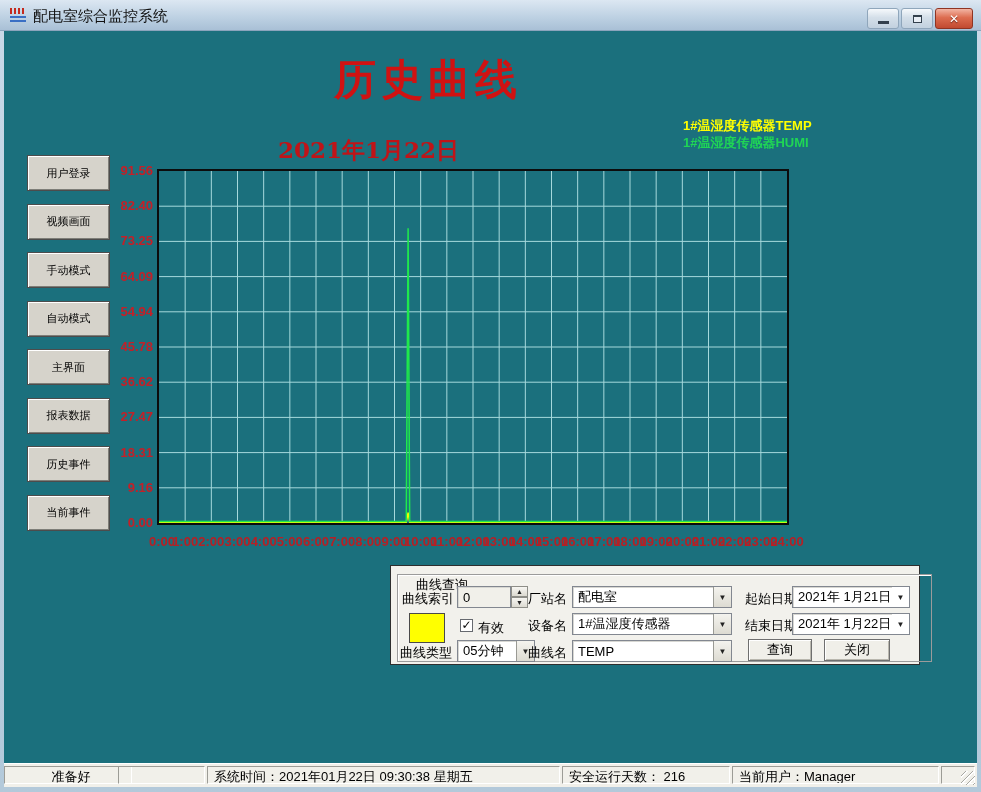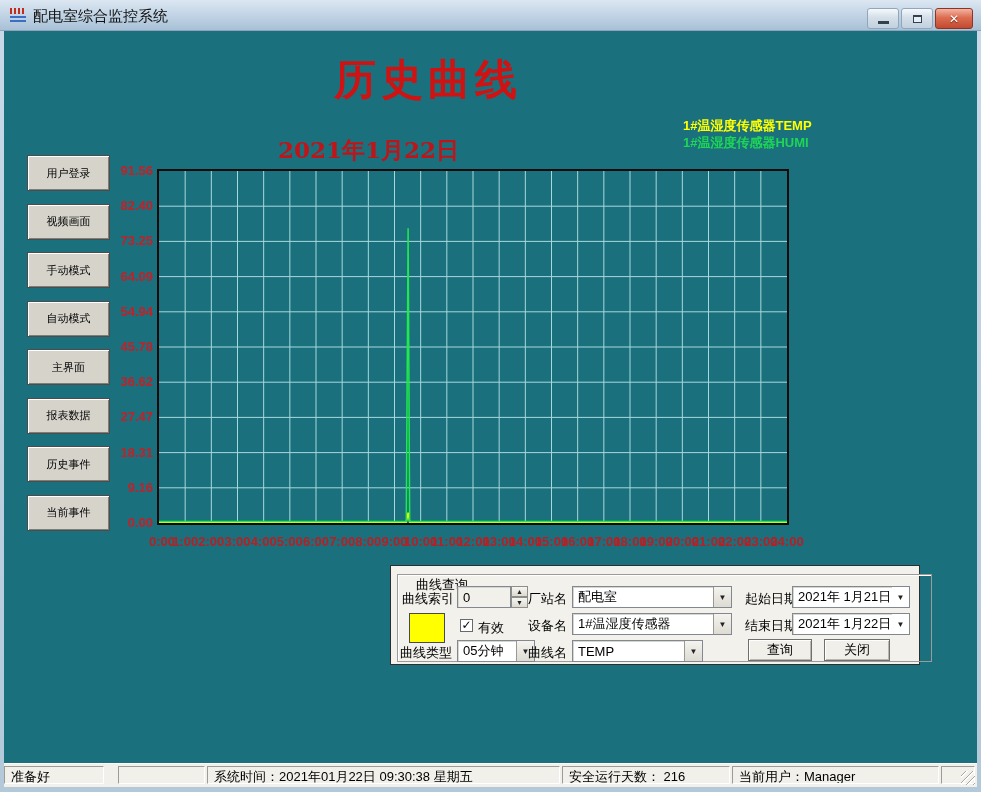--- a/index.html
+++ b/index.html
@@ -255,31 +255,31 @@
         <span class="val">2021年 1月22日</span>
         <span class="drop flat">▼</span>
       </div>
 
       <span class="qlabel" style="left:2px;top:69px;">曲线类型</span>
       <div class="field" style="left:59px;top:65px;width:78px;">
         <span class="val">05分钟</span>
         <span class="drop">▼</span>
       </div>
       <span class="qlabel" style="left:130px;top:69px;">曲线名</span>
-      <div class="field" style="left:174px;top:65px;width:131px;">
+      <div class="field" style="left:174px;top:65px;width:160px;">
         <span class="val">TEMP</span>
         <span class="drop">▼</span>
       </div>
       <div class="pbtn" style="left:350px;top:64px;width:64px;">查询</div>
       <div class="pbtn" style="left:426px;top:64px;width:66px;">关闭</div>
     </div>
   </div>
 
   <div class="statusbar">
-    <span class="spanel" style="left:0px;width:100px;">准备好</span>
+    <span class="spanel" style="left:0px;width:128px;text-align:center;">准备好</span>
     <span class="spanel" style="left:114px;width:87px;"></span>
     <span class="spanel" style="left:203px;width:353px;">系统时间：2021年01月22日  09:30:38   星期五</span>
     <span class="spanel" style="left:558px;width:168px;">安全运行天数：  216</span>
     <span class="spanel" style="left:728px;width:207px;">当前用户：Manager</span>
     <span class="spanel" style="left:937px;width:34px;"></span>
     <span class="grip"></span>
   </div>
 
 </div>
 

